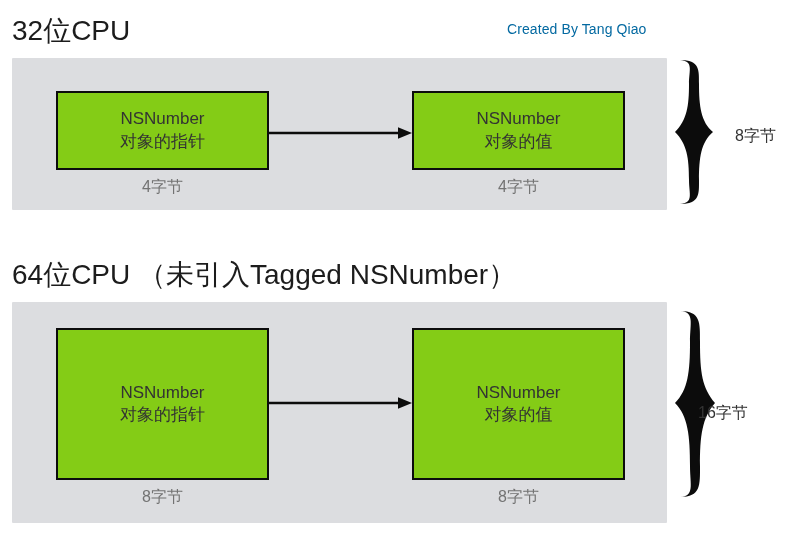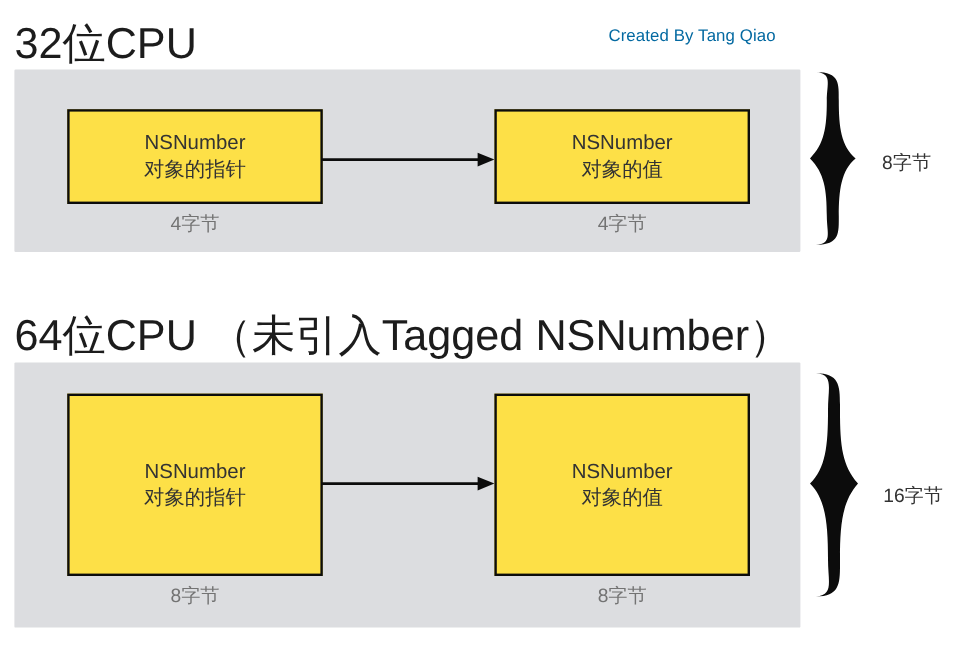--- a/index.html
+++ b/index.html
@@ -24,40 +24,40 @@
     left: 507px;
     top: 21px;
     font-size: 14px;
     color: #0369a1;
     letter-spacing: 0.1px;
     white-space: nowrap;
   }
 
   
   .section-title {
-    font-size: 36px;
+    font-size: 28px;
     font-weight: 400;
     color: #1c1c1c;
     white-space: nowrap;
     letter-spacing: 0px;
   }
   .title-1 { left: 12px; top: 12px; }
   .title-2 { left: 12px; top: 256px; }
 
   
   .panel {
     background: #dcdde0;
     border-radius: 1px;
   }
   .panel-1 { left: 12px; top: 58px; width: 655px; height: 152px; }
   .panel-2 { left: 12px; top: 302px; width: 655px; height: 221px; }
 
   
   .node-box {
-    background: #fde047;
+    background: #84cc16;
     border: 2.5px solid #0c0c0c;
     box-sizing: border-box;
     display: flex;
     align-items: center;
     justify-content: center;
   }
   .node-text {
     text-align: center;
     font-size: 17px;
     line-height: 1.32;
@@ -91,21 +91,21 @@
   
   .brace-1 { left: 672px; top: 58px; }
   .brace-2 { left: 672px; top: 308px; }
 
   .brace-label {
     font-size: 16px;
     color: #333333;
     white-space: nowrap;
   }
   .brace-label-1 { left: 735px; top: 126px; }
-  .brace-label-2 { left: 736px; top: 403px; }
+  .brace-label-2 { left: 698px; top: 403px; }
 </style>
 </head>
 <body>
 
 <div class="abs credit">Created By Tang Qiao</div>
 
 <div class="abs section-title title-1">32位CPU</div>
 
 <div class="abs panel panel-1"></div>
 

